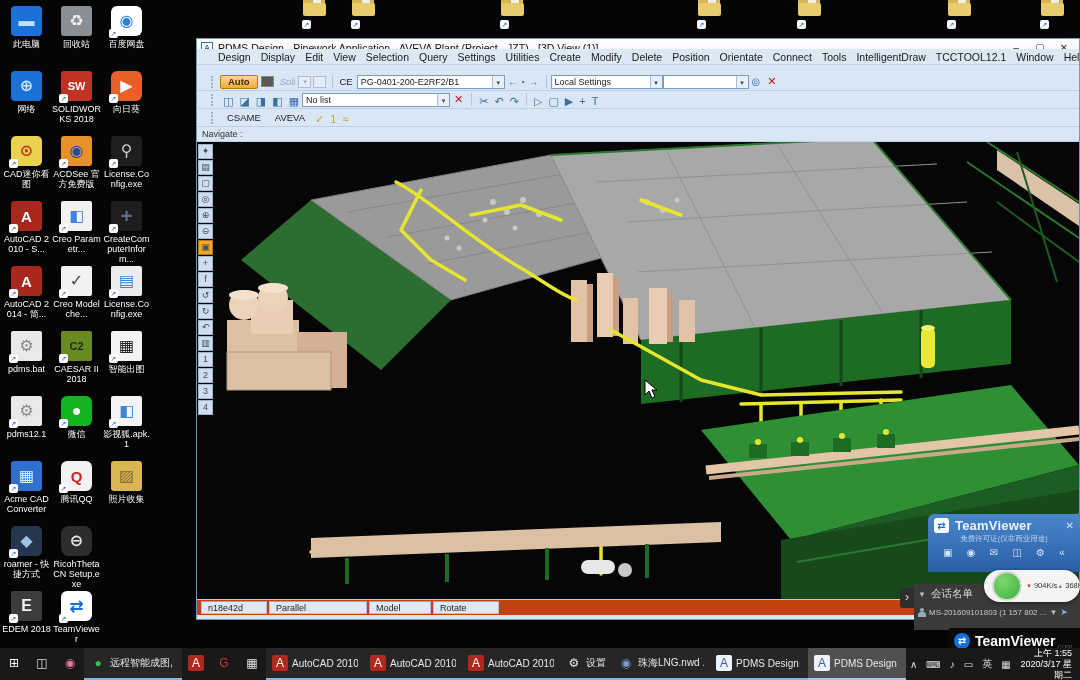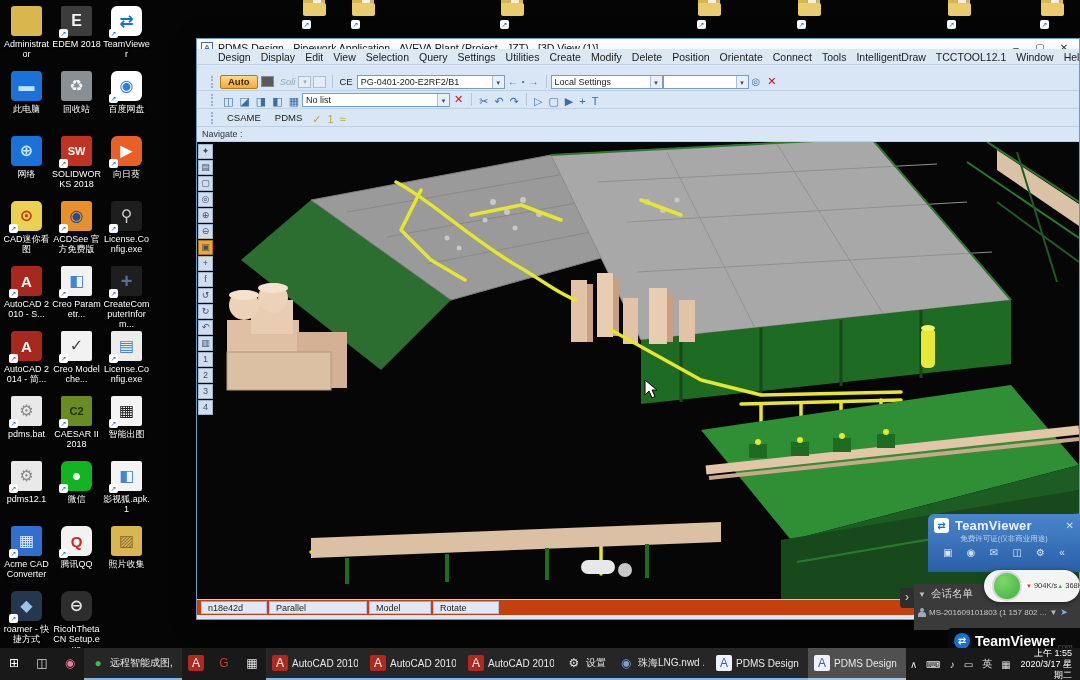--- a/index.html
+++ b/index.html
@@ -135,27 +135,20 @@
   .clock{display:flex;flex-direction:column;justify-content:center;align-items:flex-end;color:#fff;font-size:9px;
     line-height:11px;padding:0 8px 0 4px;cursor:default;text-align:right;}
 </style>
 </head>
 <body>
 
 <div class="screen">
 
   <div class="desk-icons">
 
-      <div class="desk-cell">
-        <span class="tile" style="background: rgb(217, 182, 78); border-radius: 3px;">
-          <span class="glyph" style="color: rgb(122, 92, 46);"></span>
-
-        </span>
-        <span class="desk-label">Administrator</span>
-      </div>
 
       <div class="desk-cell">
         <span class="tile" style="background: rgb(26, 114, 216); border-radius: 4px;">
           <span class="glyph" style="color: rgb(191, 224, 255);">▬</span>
 
         </span>
         <span class="desk-label">此电脑</span>
       </div>
 
       <div class="desk-cell">
@@ -531,21 +524,21 @@
       <span class="tbic">✂</span><span class="tbic">↶</span><span class="tbic">↷</span></span>
       <span class="sep"></span>
       <span>
         
       <span class="tbic">▷</span><span class="tbic">▢</span><span class="tbic">▶</span><span class="tbic">+</span><span class="tbic">T</span></span>
     </div>
 
     <div class="tbar tb3">
       <span class="grip"></span>
       <span class="cmd-btn">CSAME</span>
-      <span class="cmd-btn">PDMS</span>
+      <span class="cmd-btn">AVEVA</span>
       <span>
         
       <span class="tbic gold">✓</span><span class="tbic gold">1</span><span class="tbic gold">≈</span></span>
     </div>
 
     <div class="navstrip">Navigate :</div>
 
     <div class="viewport">
       <div class="vtools">
 

